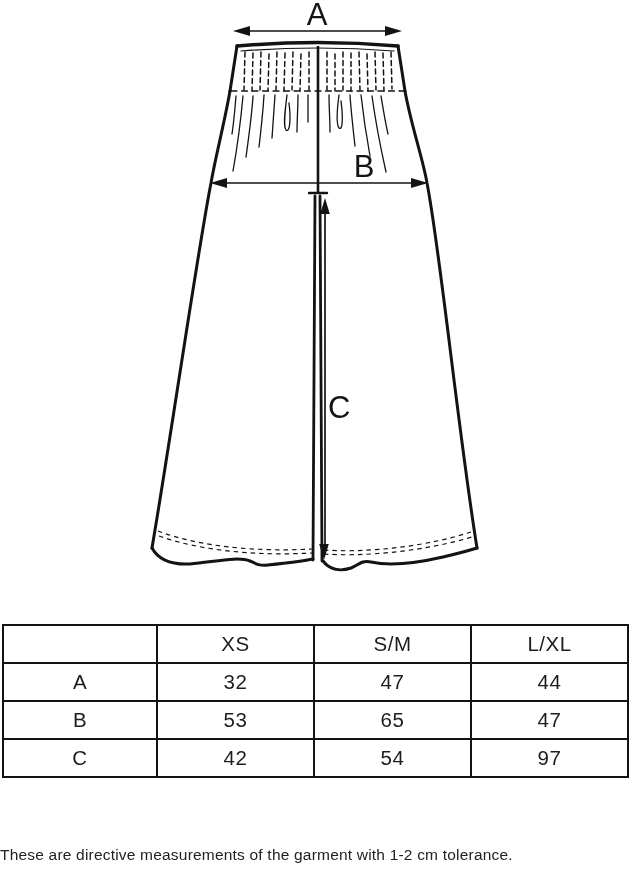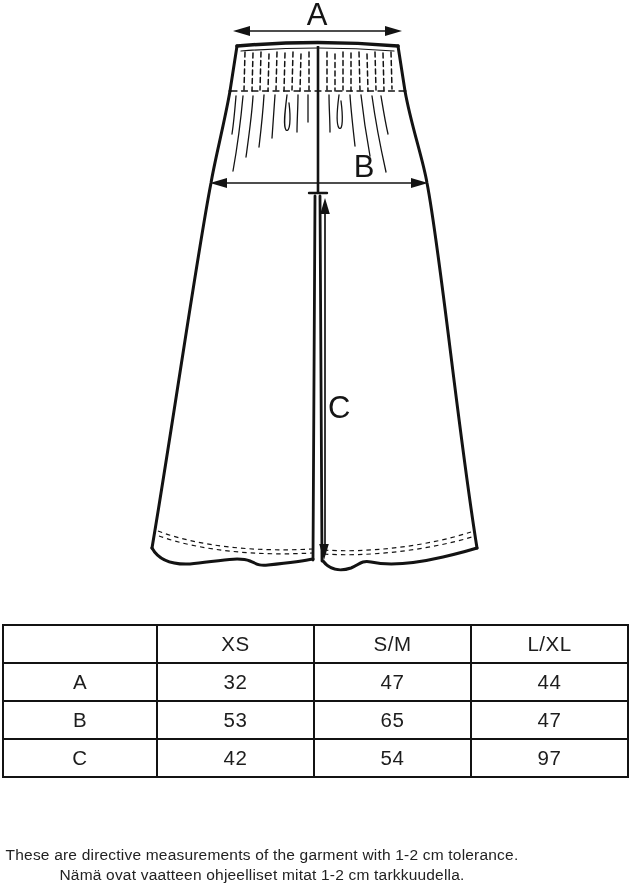--- a/index.html
+++ b/index.html
@@ -47,21 +47,20 @@
     padding: 0;
     letter-spacing: 0.5px;
   }
   .col-label { width: 154px; }
   .col-size  { width: 157px; }
   .footer-note {
     position: absolute;
     top: 845px;
     left: 0;
     width: 524px;
-    text-align: center;
     font-size: 15.5px;
     line-height: 19.5px;
     color: #222222;
     letter-spacing: 0.2px;
   }
 </style>
 </head>
 <body>
 
 <div class="page">
@@ -179,16 +178,15 @@
         <td>C</td>
         <td>42</td>
         <td>54</td>
         <td>97</td>
       </tr>
     </tbody>
   </table>
 
   <div class="footer-note">
     <div>These are directive measurements of the garment with 1-2 cm tolerance.</div>
-    <div>Nämä ovat vaatteen ohjeelliset mitat 1-2 cm tarkkuudella.</div>
   </div>
 
 </div>
 
 </body></html>

